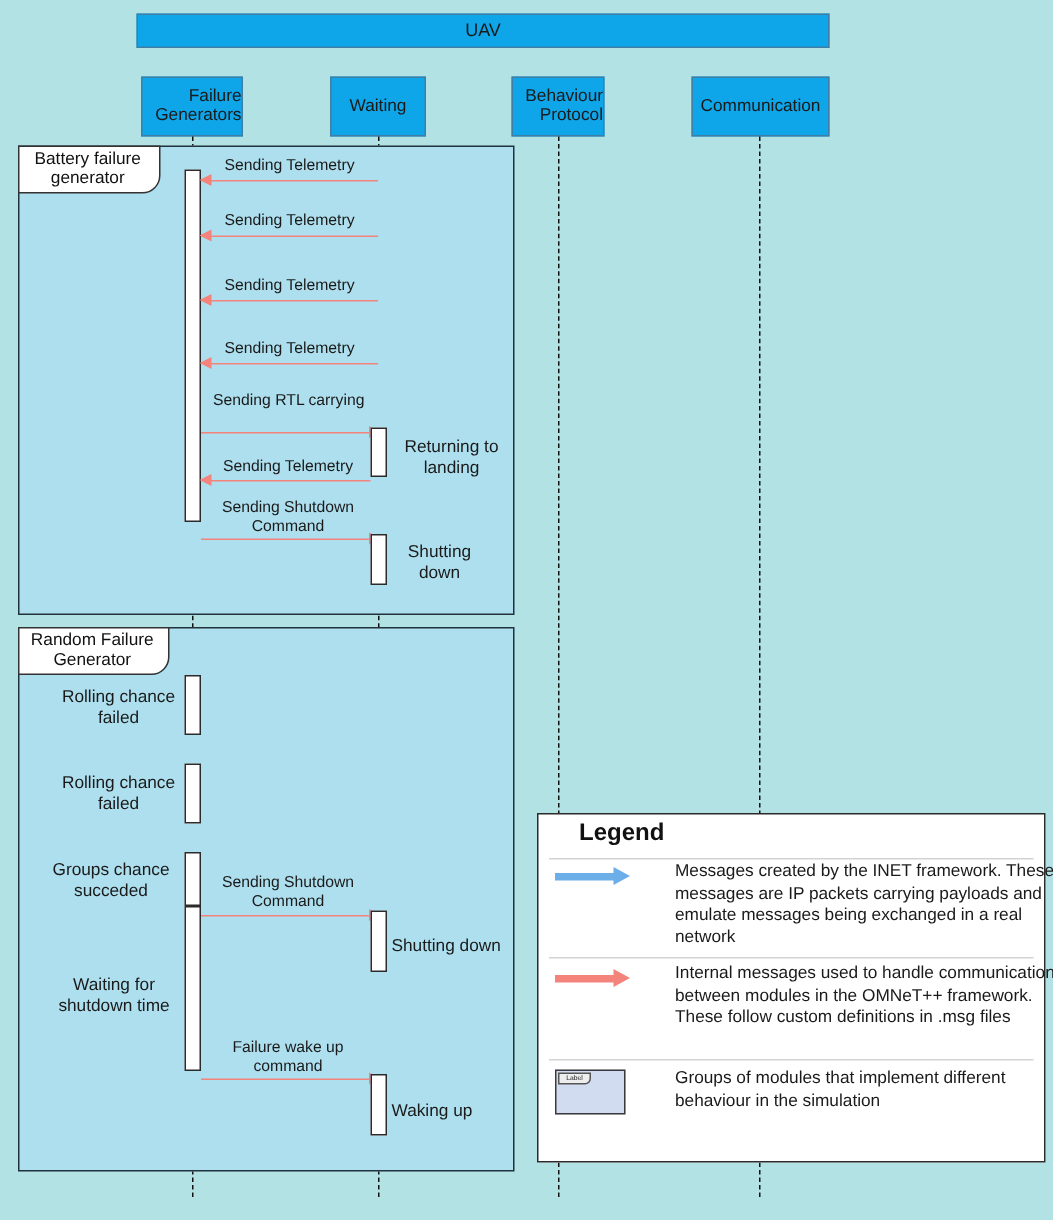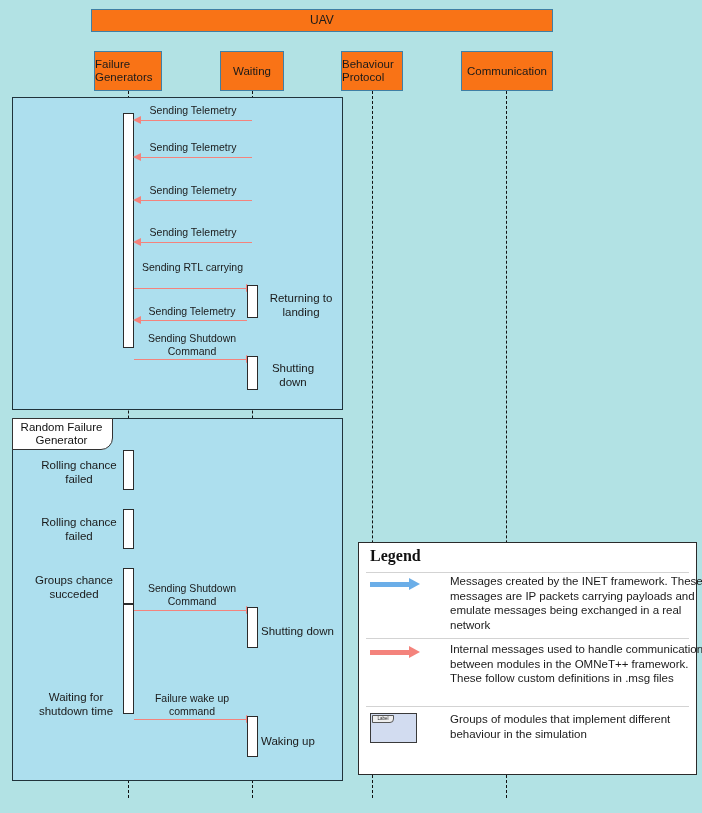--- a/index.html
+++ b/index.html
@@ -18,27 +18,27 @@
   #canvas {
     position: absolute;
     left: 0; top: 0;
     width: 702px;
     height: 813px;
   }
   .abs { position: absolute; }
 
   
   .hdr-box {
-    background: #f97316;
+    background: #0ea5e9;
     border: 1px solid #3f7fa5;
     box-sizing: border-box;
     display: flex;
     align-items: center;
     justify-content: center;
-    text-align: left;
+    text-align: right;
     color: #1a1a1a;
     font-size: 11.5px;
     line-height: 13px;
   }
   .uav-box { font-size: 12px; }
 
   
   .lifeline {
     border-left: 1.4px dashed #111;
     width: 0;
@@ -192,20 +192,23 @@
     <span>Behaviour Protocol</span>
   </div>
 
   <div class="abs lifeline" style="left:128px; top:91px; height:707px;"></div>
   <div class="abs lifeline" style="left:252px; top:91px; height:707px;"></div>
   <div class="abs lifeline" style="left:372px; top:91px; height:707px;"></div>
   <div class="abs lifeline" style="left:506px; top:91px; height:707px;"></div>
 
   <div class="abs fragment" style="left:12px; top:97px; width:331px; height:313px;"></div>
 
+  <div class="frag-label" style="left:12px; top:97px; width:95px; height:32px;">
+    <span>Battery failure generator</span>
+  </div>
 
   <div class="abs activation" style="left:123px; top:113px; width:11px; height:235px;"></div>
 
 
   <div class="msg-label" style="left:134px; top:104px; width:118px;">Sending Telemetry</div>
   <div class="arrow-line" style="left:136px; top:120px; width:116px;"></div>
   <div class="arrow-head left" style="left:133px; top:116px;"></div>
 
   <div class="msg-label" style="left:134px; top:141px; width:118px;">Sending Telemetry</div>
   <div class="arrow-line" style="left:136px; top:157px; width:116px;"></div>
@@ -246,39 +249,39 @@
   <div class="abs activation" style="left:123px; top:450px; width:11px; height:40px;"></div>
   <div class="note-label" style="left:38px; top:458px; width:82px;">Rolling chance failed</div>
 
   <div class="abs activation" style="left:123px; top:509px; width:11px; height:40px;"></div>
   <div class="note-label" style="left:38px; top:515px; width:82px;">Rolling chance failed</div>
 
   <div class="abs activation" style="left:123px; top:568px; width:11px; height:36px;"></div>
   <div class="note-label" style="left:28px; top:573px; width:92px;">Groups chance succeded</div>
 
   <div class="abs activation" style="left:123px; top:604px; width:11px; height:110px;"></div>
-  <div class="note-label" style="left:32px; top:650px; width:88px;margin-top:40px;">Waiting for shutdown time</div>
+  <div class="note-label" style="left:32px; top:650px; width:88px;">Waiting for shutdown time</div>
 
   <div class="msg-label" style="left:136px; top:582px; width:112px;">Sending Shutdown Command</div>
   <div class="arrow-line" style="left:134px; top:610px; width:113px;"></div>
   <div class="arrow-head right" style="left:246px; top:606px;"></div>
 
   <div class="abs activation" style="left:247px; top:607px; width:11px; height:41px;"></div>
   <div class="side-label" style="left:261px; top:624px; width:90px;">Shutting down</div>
 
   <div class="msg-label" style="left:136px; top:692px; width:112px;">Failure wake up command</div>
   <div class="arrow-line" style="left:134px; top:719px; width:113px;"></div>
   <div class="arrow-head right" style="left:246px; top:715px;"></div>
 
   <div class="abs activation" style="left:247px; top:716px; width:11px; height:41px;"></div>
   <div class="side-label" style="left:261px; top:734px; width:80px;">Waking up</div>
 
   <div class="abs legend-box" style="left:358px; top:542px; width:339px; height:233px;"></div>
 
-  <div class="legend-title" style="left:370px; top:547px;font-family:Liberation Serif, serif;">Legend</div>
+  <div class="legend-title" style="left:386px; top:547px;">Legend</div>
 
   <div class="legend-divider" style="left:366px; top:572px; width:323px;"></div>
 
   <div class="legend-arrow-line" style="left:370px; top:582px; width:40px; border-top:5px solid #6baee8;"></div>
   <div class="legend-arrow-head" style="left:409px; top:578px; border-left:11px solid #6baee8;"></div>
   <div class="legend-text" style="left:424px; top:574px; width:260px;">Messages created by the INET framework. These messages are IP packets carrying payloads and emulate messages being exchanged in a real network</div>
 
   <div class="legend-divider" style="left:366px; top:638px; width:323px;"></div>
 
   <div class="legend-arrow-line" style="left:370px; top:650px; width:40px; border-top:5px solid #f4837c;"></div>

